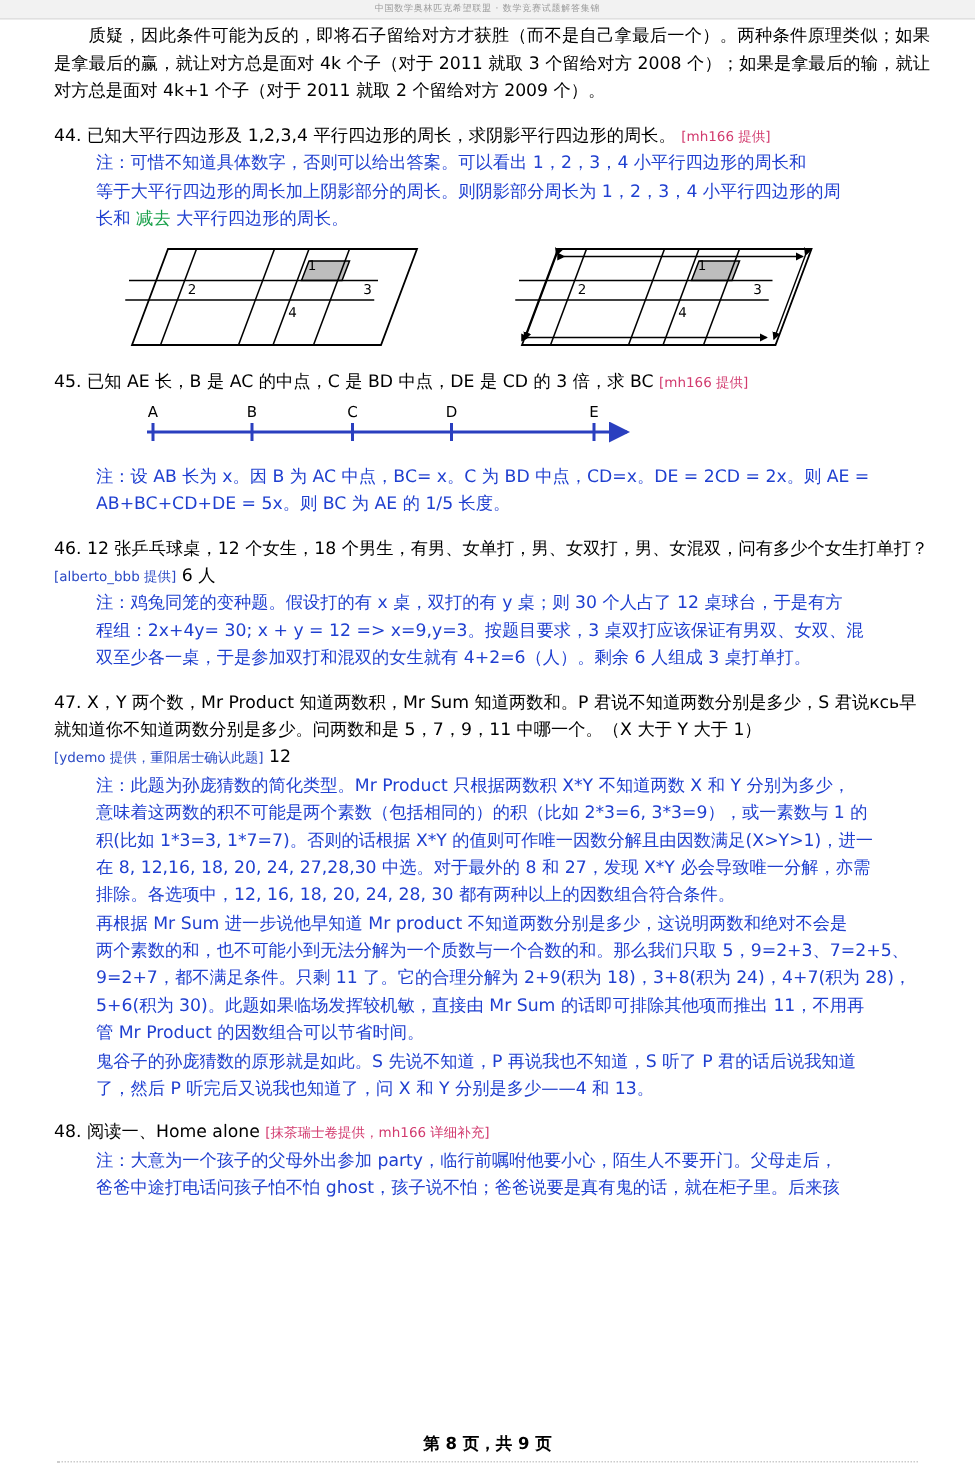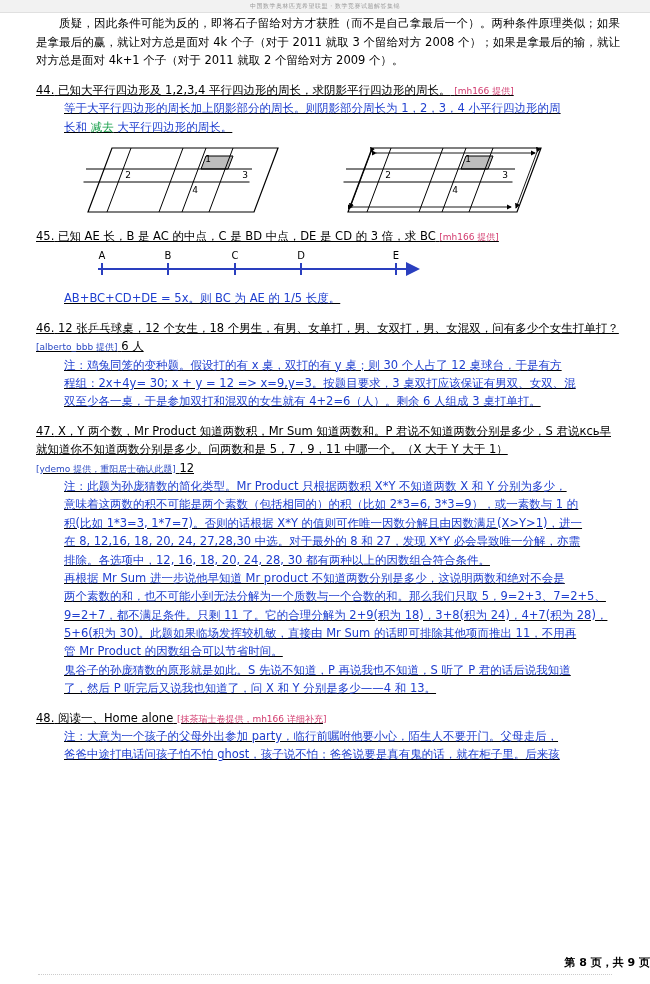--- a/index.html
+++ b/index.html
@@ -48,21 +48,20 @@
     margin: 0 0 2px 0;
   }
   .para {
     font-size: 11.5px;
     line-height: 1.62;
     text-align: justify;
     margin-bottom: 4px;
   }
   .item {
     margin-top: 11px;
-    text-decoration: underline;
   }
   .item-head {
     font-size: 11.5px;
     line-height: 1.6;
   }
   .num {
     font-weight: normal;
   }
   .tag {
     color: #d23a6e;
@@ -95,21 +94,21 @@
   }
   svg { display: block; }
   .numline {
     margin: 4px 0 6px 60px;
   }
   .footer {
     position: absolute;
     bottom: 14px;
     left: 0;
     width: 650px;
-    text-align: right;
+    text-align: center;
     font-size: 11px;
     font-weight: bold;
   }
   .footer-rule {
     position: absolute;
     bottom: 8px;
     left: 38px;
     width: 574px;
     height: 1px;
     border-top: 1px dotted #cccccc;
@@ -126,20 +125,21 @@
   <div class="content">
 
     <p class="para indent2">质疑，因此条件可能为反的，即将石子留给对方才获胜（而不是自己拿最后一个）。两种条件原理类似；如果是拿最后的赢，就让对方总是面对 4k 个子（对于 2011 就取 3 个留给对方 2008 个）；如果是拿最后的输，就让对方总是面对 4k+1 个子（对于 2011 就取 2 个留给对方 2009 个）。</p>
 
     <div class="item">
       <div class="item-head">
         <span class="num">44.</span>
         <span>已知大平行四边形及 1,2,3,4 平行四边形的周长，求阴影平行四边形的周长。</span>
         <span class="tag">[mh166 提供]</span>
       </div>
+      <div class="note note-ind">注：可惜不知道具体数字，否则可以给出答案。可以看出 1，2，3，4 小平行四边形的周长和</div>
       <div class="note note-ind2">等于大平行四边形的周长加上阴影部分的周长。则阴影部分周长为 1，2，3，4 小平行四边形的周</div>
       <div class="note note-ind2">
         <span>长和  <span class="green">减去</span>  大平行四边形的周长。</span>
       </div>
 
       <div class="fig-wrap">
 
         <svg width="212" height="72" viewBox="0 0 212 72">
           <polygon points="18,68 42,4 208,4 184,68" fill="#ffffff" stroke="#000000" stroke-width="1.2"></polygon>
 
@@ -205,20 +205,21 @@
           <text x="205" y="10" font-size="10" font-family="DejaVu Sans" text-anchor="middle">D</text>
           <text x="300" y="10" font-size="10" font-family="DejaVu Sans" text-anchor="middle">E</text>
           <line x1="2" y1="20" x2="322" y2="20" stroke="#2a3fbf" stroke-width="2" marker-end="url(#ah2)"></line>
           <line x1="6" y1="14" x2="6" y2="26" stroke="#2a3fbf" stroke-width="2"></line>
           <line x1="72" y1="14" x2="72" y2="26" stroke="#2a3fbf" stroke-width="2"></line>
           <line x1="139" y1="14" x2="139" y2="26" stroke="#2a3fbf" stroke-width="2"></line>
           <line x1="205" y1="14" x2="205" y2="26" stroke="#2a3fbf" stroke-width="2"></line>
           <line x1="300" y1="14" x2="300" y2="26" stroke="#2a3fbf" stroke-width="2"></line>
         </svg>
       </div>
+      <div class="note note-ind">注：设 AB 长为 x。因 B 为 AC 中点，BC= x。C 为 BD 中点，CD=x。DE = 2CD = 2x。则 AE =</div>
       <div class="note note-ind2">AB+BC+CD+DE = 5x。则 BC 为 AE 的 1/5 长度。</div>
     </div>
 
     <div class="item">
       <div class="item-head">
         <span class="num">46.</span>
         <span>12 张乒乓球桌，12 个女生，18 个男生，有男、女单打，男、女双打，男、女混双，问有多少个女生打单打？</span>
         <span class="tag-blue">[alberto_bbb 提供]</span>
         <span>6 人</span>
       </div>

